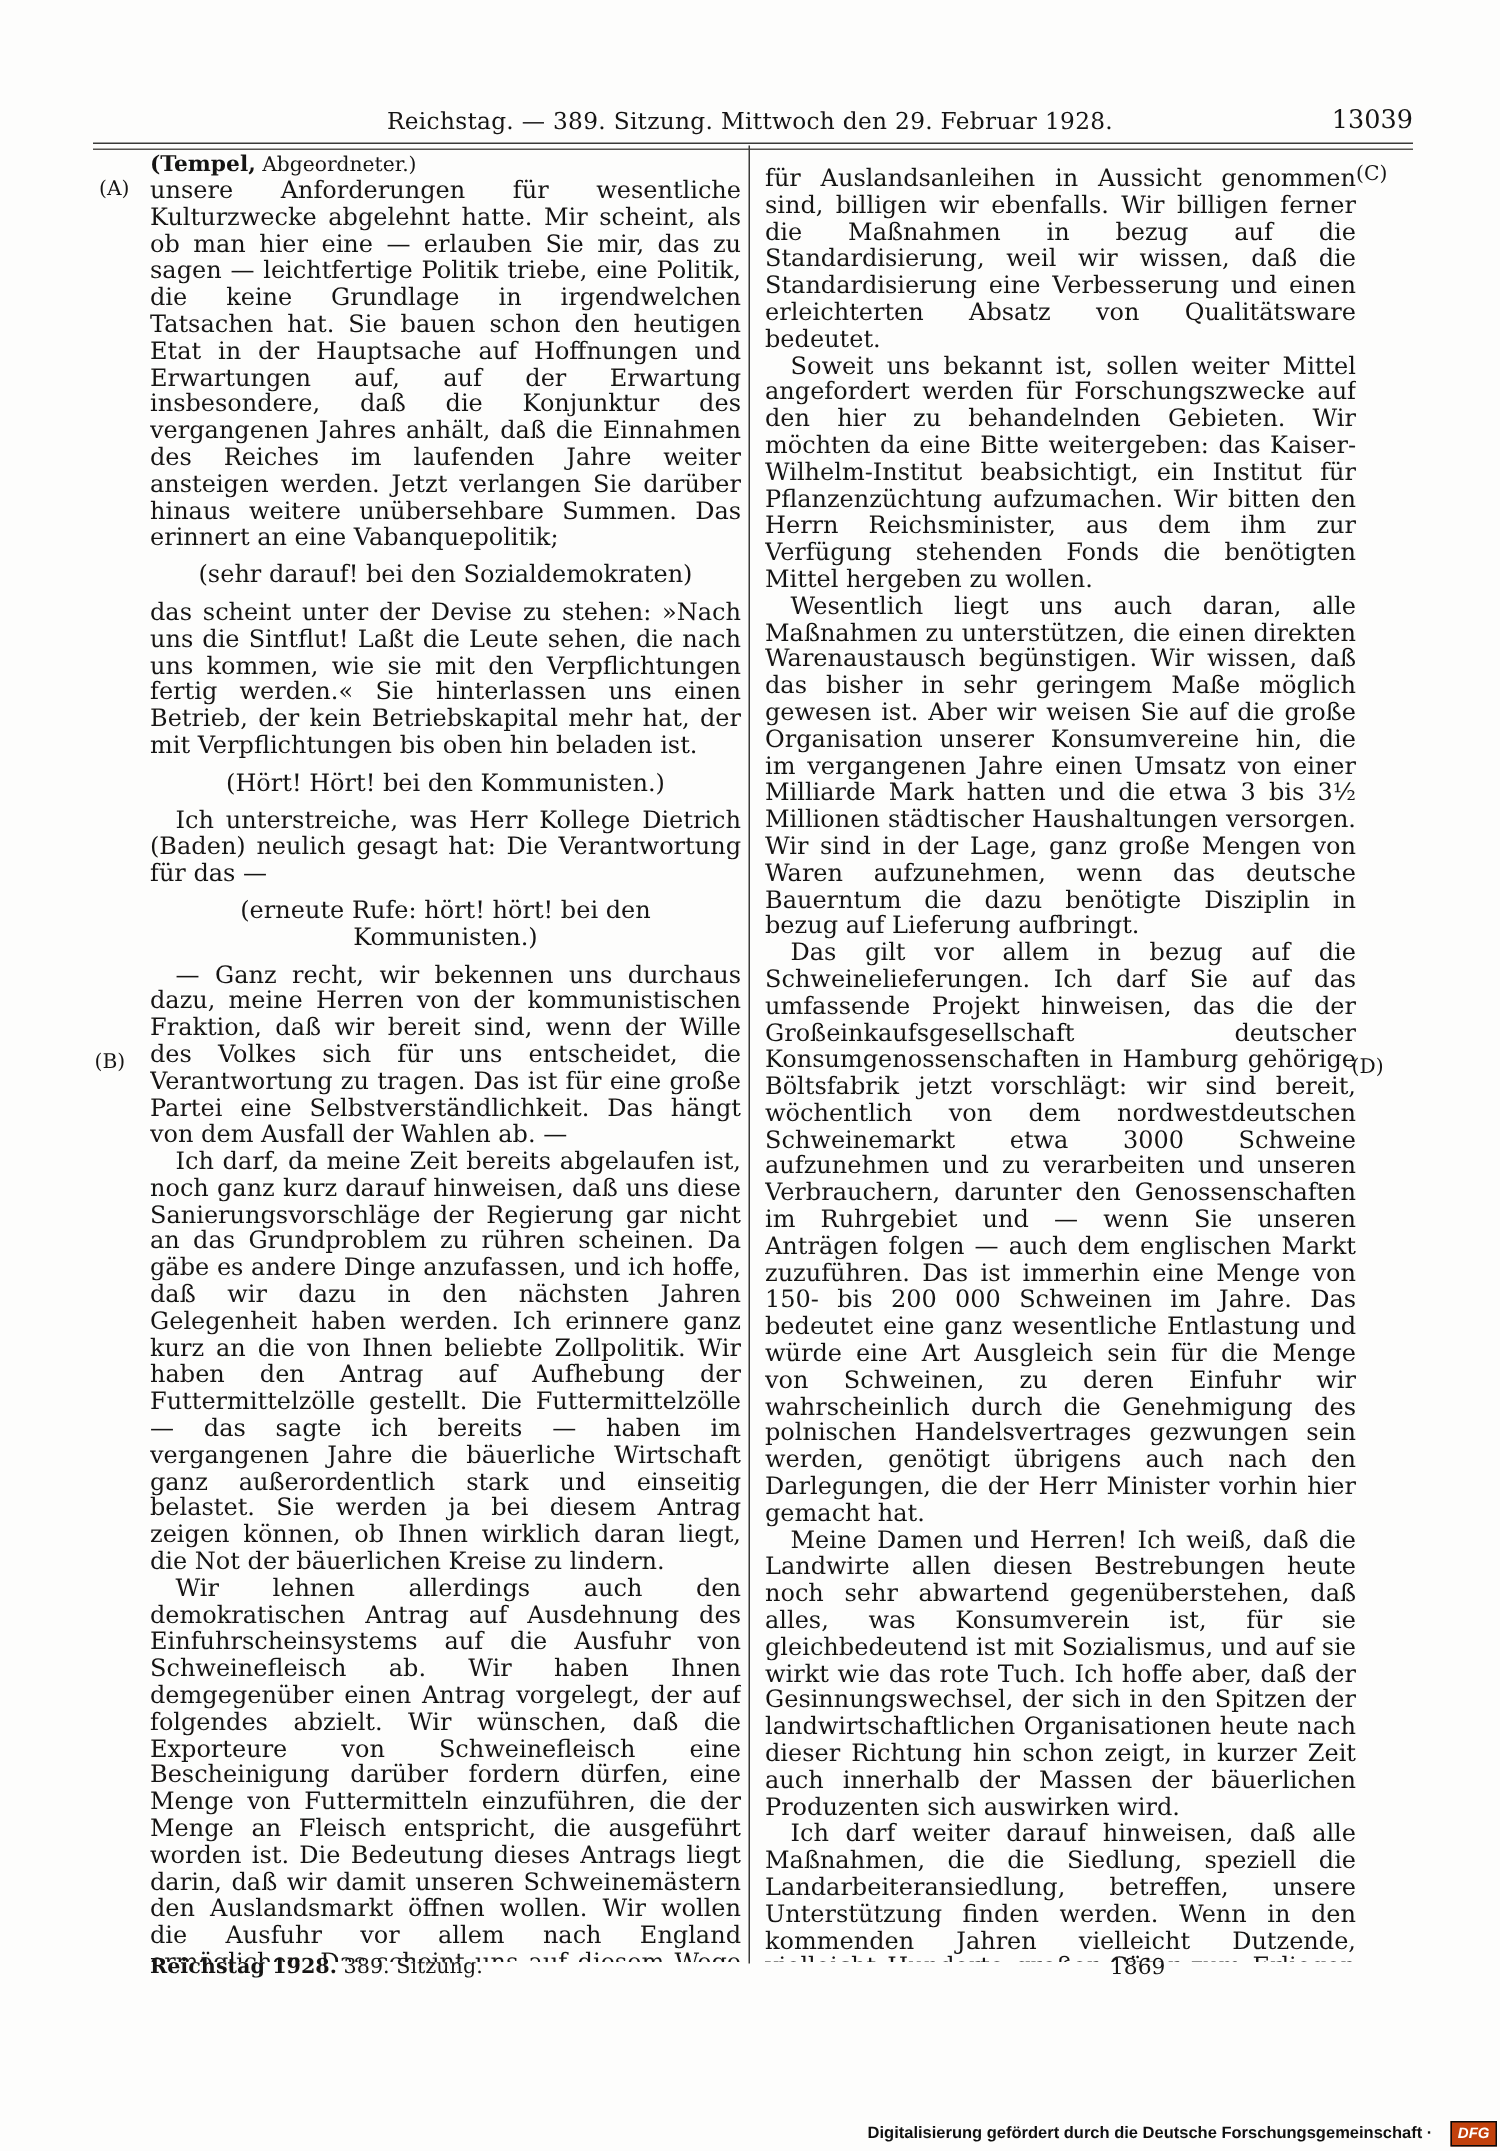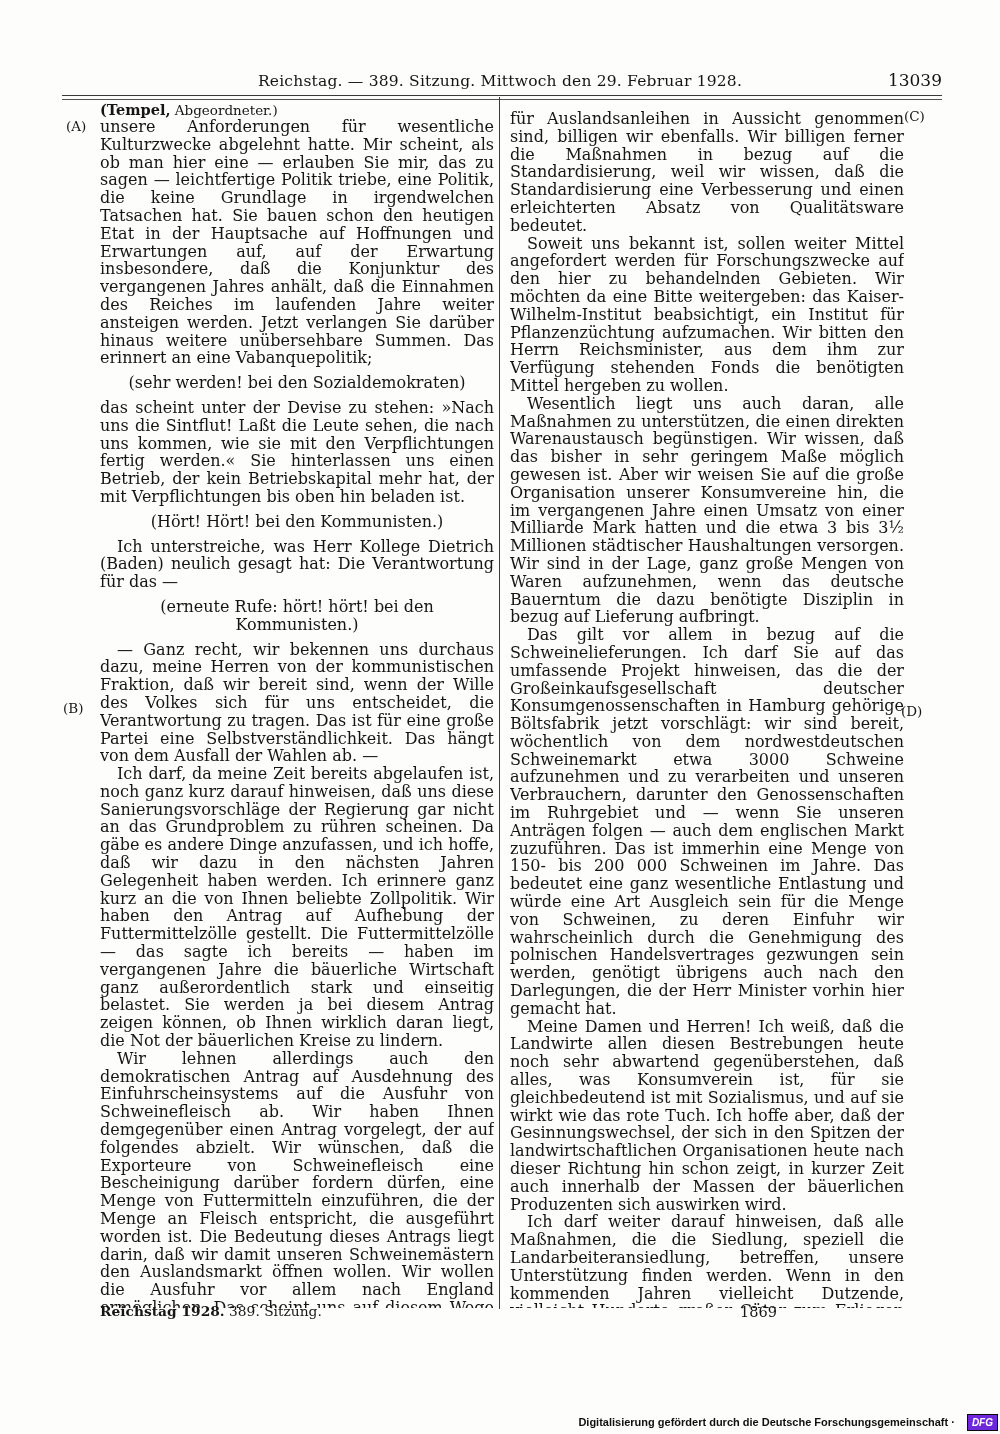--- a/index.html
+++ b/index.html
@@ -40,21 +40,21 @@
   .footer-left{position:absolute;left:100px;top:1303px;font-size:13.8px;}
   .footer-left .b{font-weight:bold;}
   .sheet-number{position:absolute;left:740px;top:1304px;width:80px;text-align:left;font-size:14.5px;}
   .dfg-bar{
     position:absolute;right:2px;bottom:2px;height:20px;
     display:flex;align-items:center;gap:12px;
     font-family:Liberation Sans, sans-serif;
   }
   .dfg-text{font-size:11px;font-weight:bold;color:#101010;}
   .dfg-logo{
-    background:#6d28d9;color:#ffffff;border:1px solid #0a0a0a;
+    background:#c2410c;color:#ffffff;border:1px solid #0a0a0a;
     font-size:10px;font-weight:bold;font-style:italic;
     padding:1px 4px;line-height:13px;
   }
 </style>
 </head>
 <body>
 
 <div class="page">
 
   <div class="header-line">Reichstag. — 389. Sitzung. Mittwoch den 29. Februar 1928.</div>
@@ -65,21 +65,21 @@
     <span class="b">(Tempel,</span><span> Abgeordneter.)</span>
   </div>
 
   <span class="margin-label ml-a">(A)</span>
   <span class="margin-label ml-b">(B)</span>
   <span class="margin-label ml-c">(C)</span>
   <span class="margin-label ml-d">(D)</span>
 
   <div class="col col-left">
       <p class="para cont"><span>unsere Anforderungen für wesentliche Kulturzwecke abgelehnt hatte. Mir scheint, als ob man hier eine — erlauben Sie mir, das zu sagen — leichtfertige Politik triebe, eine Politik, die keine Grundlage in irgendwelchen Tatsachen hat. Sie bauen schon den heutigen Etat in der Hauptsache auf Hoffnungen und Erwartungen auf, auf der Erwartung insbesondere, daß die Konjunktur des vergangenen Jahres anhält, daß die Einnahmen des Reiches im laufenden Jahre weiter ansteigen werden. Jetzt verlangen Sie darüber hinaus weitere unübersehbare Summen. Das erinnert an eine </span><span class="b">Vabanquepolitik;</span></p>
-      <p class="para stage"><span>(sehr werden! bei den Sozialdemokraten)</span></p>
+      <p class="para stage"><span>(sehr darauf! bei den Sozialdemokraten)</span></p>
       <p class="para cont"><span>das scheint unter der Devise zu stehen: »Nach uns die Sintflut! Laßt die Leute sehen, die nach uns kommen, wie sie mit den Verpflichtungen fertig werden.« Sie hinterlassen uns einen Betrieb, der kein Betriebskapital mehr hat, der mit Verpflichtungen bis oben hin beladen ist.</span></p>
       <p class="para stage"><span>(Hört! Hört! bei den Kommunisten.)</span></p>
       <p class="para indent"><span>Ich unterstreiche, was Herr Kollege Dietrich (Baden) neulich gesagt hat: Die Verantwortung für das —</span></p>
       <p class="para stage"><span>(erneute Rufe: hört! hört! bei den Kommunisten.)</span></p>
       <p class="para indent"><span>— Ganz recht, wir bekennen uns durchaus dazu, meine Herren von der kommunistischen Fraktion, daß wir bereit sind, wenn der Wille des Volkes sich für uns entscheidet, die Verantwortung zu tragen. Das ist für eine große Partei eine Selbstverständlichkeit. Das hängt von dem Ausfall der Wahlen ab. —</span></p>
       <p class="para indent"><span>Ich darf, da meine Zeit bereits abgelaufen ist, noch ganz kurz darauf hinweisen, daß uns diese Sanierungsvorschläge der Regierung gar nicht an das Grundproblem zu rühren scheinen. Da gäbe es andere Dinge anzufassen, und ich hoffe, daß wir dazu in den nächsten Jahren Gelegenheit haben werden. Ich erinnere ganz kurz an die von Ihnen beliebte Zollpolitik. Wir haben den Antrag auf Aufhebung der </span><span class="b">Futtermittelzölle</span><span> gestellt. Die Futtermittelzölle — das sagte ich bereits — haben im vergangenen Jahre die bäuerliche Wirtschaft ganz außerordentlich stark und einseitig belastet. Sie werden ja bei diesem Antrag zeigen können, ob Ihnen wirklich daran liegt, die Not der bäuerlichen Kreise zu lindern.</span></p>
       <p class="para indent"><span>Wir lehnen allerdings auch den demokratischen Antrag auf Ausdehnung des </span><span class="b">Einfuhrscheinsystems</span><span> auf die Ausfuhr von </span><span class="b">Schweinefleisch</span><span> ab. Wir haben Ihnen demgegenüber einen Antrag vorgelegt, der auf folgendes abzielt. Wir wünschen, daß die Exporteure von Schweinefleisch eine Bescheinigung darüber fordern dürfen, eine Menge von Futtermitteln einzuführen, die der Menge an Fleisch entspricht, die ausgeführt worden ist. Die Bedeutung dieses Antrags liegt darin, daß wir damit unseren Schweinemästern den Auslandsmarkt öffnen wollen. Wir wollen die Ausfuhr vor allem nach England ermöglichen. Das scheint uns auf diesem Wege gesicherter zu sein als auf dem Wege, den der Antrag der demokratischen Fraktion gehen will.</span></p>
       <p class="para indent"><span>Ich darf weiter sagen, daß wir allen Bemühungen des Ministeriums auf einen verbilligten Bezug und auf eine erhöhte Verwendung von </span><span class="b">Düngemitteln</span><span> zustimmen werden; denn wir wissen, daß gerade die Mittel hierfür ganz besonders produktiv angelegt sind. Die Pläne des Ministeriums auf eine Erweiterung von Meliorationsarbeiten, die Zinsverbilligungen, die da</span></p>
     </div>
   <div class="col-divider"></div>

